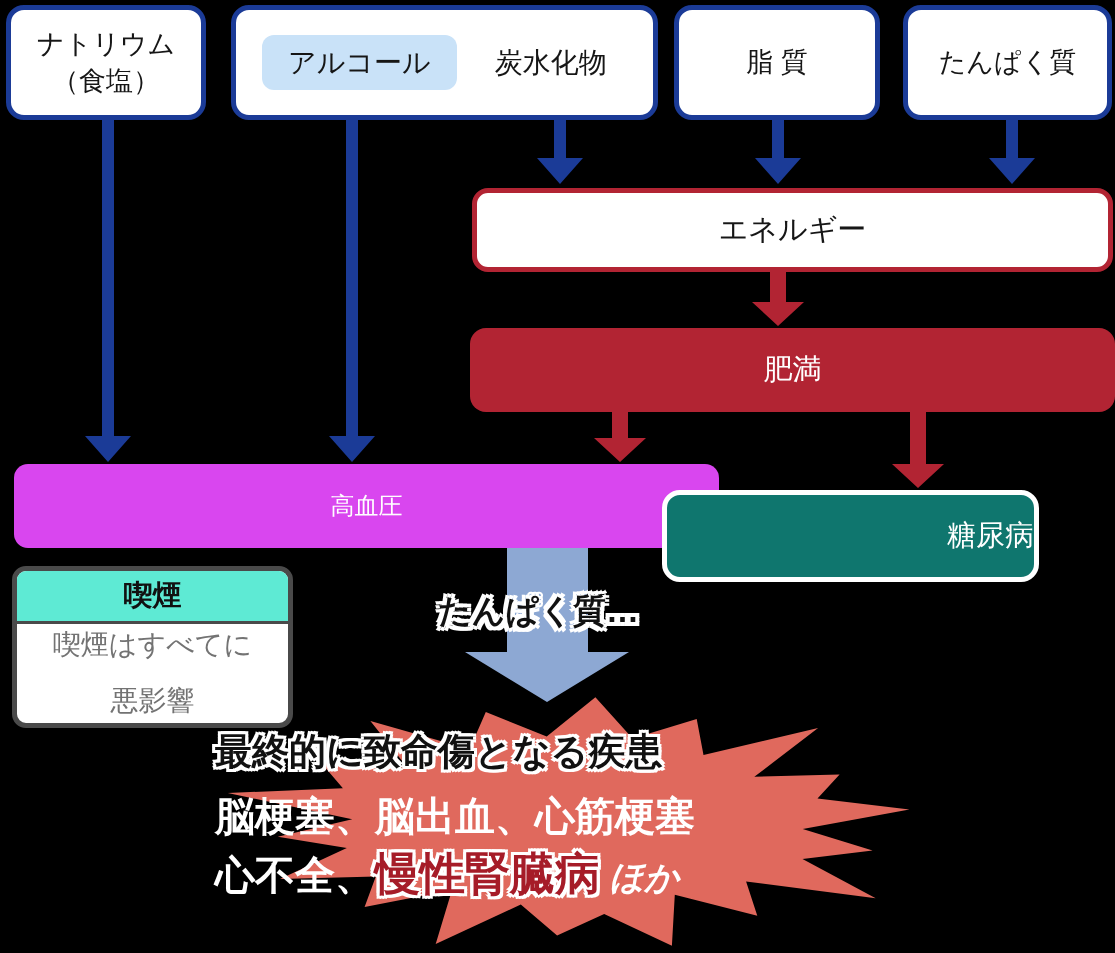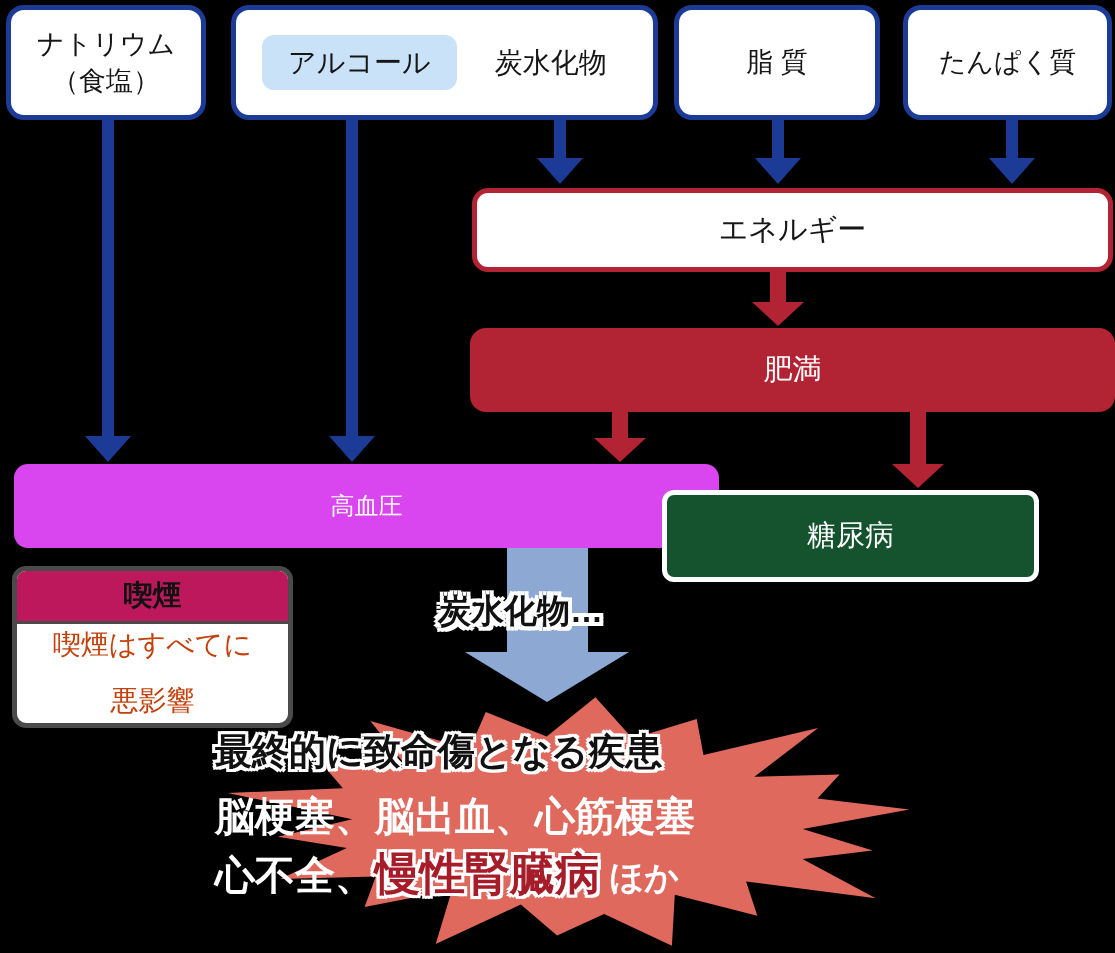--- a/index.html
+++ b/index.html
@@ -18,56 +18,56 @@
     background:#c9e2f8;border-radius:12px;padding:9px 26px;font-size:28px;color:#161616;
   }
   .carb-label{font-size:28px;color:#161616;margin-left:38px;}
   .energy{
     background:#ffffff;border:5px solid #b22433;border-radius:16px;
     color:#161616;font-size:29px;
   }
   .obesity{background:#b22433;border-radius:16px;color:#ffffff;font-size:29px;}
   .hypertension{background:#d946ef;border-radius:14px;color:#ffffff;font-size:24px;}
   .diabetes{
-    background:#14532d;border:5px solid #ffffff;border-radius:12px;
-    color:#ffffff;font-size:29px;box-sizing:border-box;
+    background:#0f766e;border:5px solid #ffffff;border-radius:18px;
+    color:#ffffff;font-size:29px;box-sizing:border-box;justify-content:flex-end;
   }
   .smoking{
     background:#ffffff;border:5px solid #4a4a4a;border-radius:14px;
     flex-direction:column;align-items:stretch;justify-content:flex-start;overflow:hidden;
   }
   .smoking-header{
-    background:#be185d;border-bottom:3px solid #4a4a4a;height:50px;
+    background:#5eead4;border-bottom:3px solid #4a4a4a;height:50px;
     display:flex;align-items:center;justify-content:center;
     font-size:29px;font-weight:bold;color:#111;
   }
   .smoking-body{
     flex:1;display:flex;flex-direction:column;align-items:center;justify-content:center;
-    font-size:28px;color:#c2410c;line-height:1.45;text-align:center;gap:15px;
+    font-size:28px;color:#737373;line-height:1.45;text-align:center;gap:15px;
   }
   .progress-label{
     position:absolute;left:438px;top:589px;z-index:3;
     font-size:33px;font-weight:bold;color:#111111;white-space:nowrap;
     text-shadow:-4px -4px 0 #fff,4px -4px 0 #fff,-4px 4px 0 #fff,4px 4px 0 #fff,
                 -4px 0 0 #fff,4px 0 0 #fff,0 -4px 0 #fff,0 4px 0 #fff;
   }
   .burst-text{position:absolute;left:215px;width:720px;text-align:left;z-index:3;white-space:nowrap;}
   .burst-heading{
     top:727px;font-size:37px;font-weight:bold;color:#111111;
     text-shadow:-3px -3px 0 #fff,3px -3px 0 #fff,-3px 3px 0 #fff,3px 3px 0 #fff,
                 -3px 0 0 #fff,3px 0 0 #fff,0 -3px 0 #fff,0 3px 0 #fff;
   }
   .burst-line2{top:789px;font-size:40px;font-weight:bold;color:#ffffff;}
   .burst-line3{top:844px;font-size:40px;font-weight:bold;color:#ffffff;}
   .burst-highlight{
     font-size:45px;color:#a61c28;
     text-shadow:-3px -3px 0 #fff,3px -3px 0 #fff,-3px 3px 0 #fff,3px 3px 0 #fff,
                 -3px 0 0 #fff,3px 0 0 #fff,0 -3px 0 #fff,0 3px 0 #fff;
   }
-  .burst-suffix{font-size:34px;}
+  .burst-suffix{font-size:34px;font-style:italic;}
 </style>
 </head>
 <body>
 
 <div id="canvas">
 
   <svg id="shapes" width="1115" height="953" viewBox="0 0 1115 953">
 
     <polygon fill="#e0695d" points="595.4,697.2 632.6,738.4 696.7,719.1 703.5,755.0 818.1,728.1 754.3,776.8 839.6,774.6 817.5,798.4 909.4,809.6 802.7,828.9 872.6,850.6 802.5,859.0 875.7,898.2 746.1,881.5 757.3,915.8 674.8,894.8 671.9,945.7 604.2,914.0 557.1,935.6 520.8,904.5 435.7,944.0 452.0,890.1 364.6,907.0 375.8,876.4 280.0,879.1 346.8,848.1 277.8,836.8 352.2,819.3 227.8,793.0 342.9,788.3 319.6,761.0 407.5,767.7 370.4,721.0 469.6,749.2 485.8,712.0 546.7,736.6"></polygon>
 
@@ -121,21 +121,21 @@
   </div>
 
   <div class="box smoking" style="left:12px;top:566px;width:281px;height:162px;">
     <div class="smoking-header">喫煙</div>
     <div class="smoking-body">
       <span>喫煙はすべてに</span>
       <span>悪影響</span>
     </div>
   </div>
 
-  <div class="progress-label">炭水化物…</div>
+  <div class="progress-label">たんぱく質…</div>
 
   <div class="burst-text burst-heading">最終的に致命傷となる疾患</div>
   <div class="burst-text burst-line2">脳梗塞、脳出血、心筋梗塞</div>
   <div class="burst-text burst-line3">
     <span>心不全、</span><span class="burst-highlight">慢性腎臓病</span><span class="burst-suffix"> ほか</span>
   </div>
 
 </div>
 
 </body></html>

